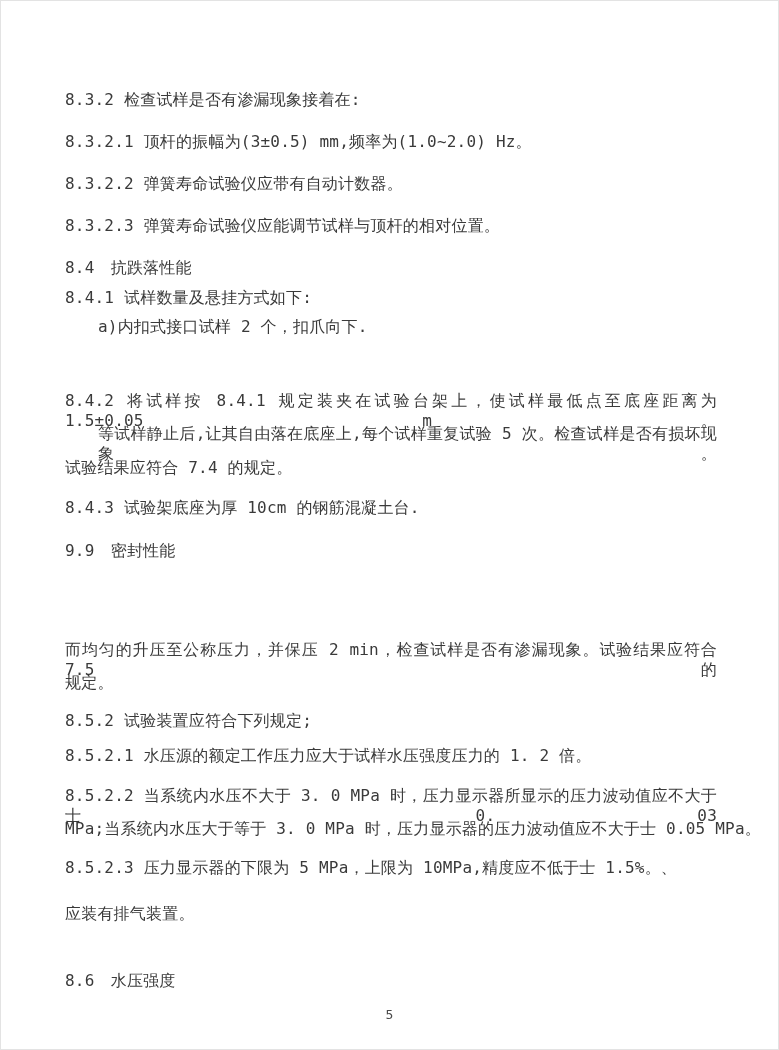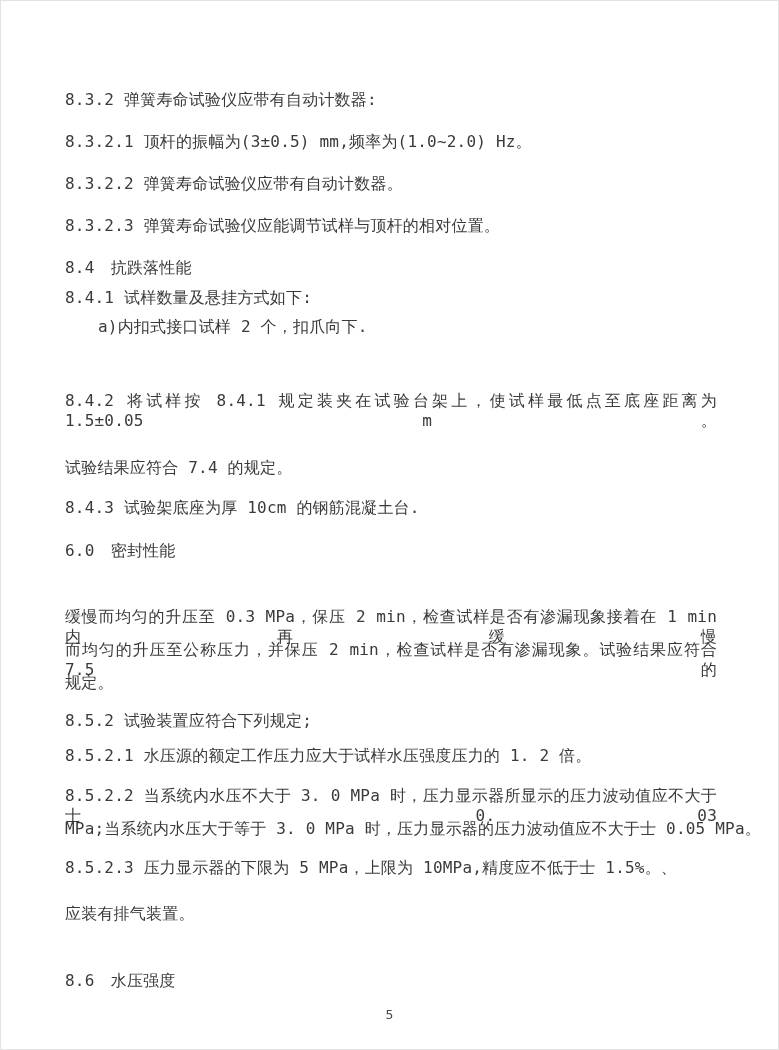--- a/index.html
+++ b/index.html
@@ -36,32 +36,32 @@
     width: 100%;
     text-align: center;
     font-size: 13px;
     color: #4a4a4a;
   }
 </style>
 </head>
 <body>
 
 <div class="page">
-  <div class="line" style="top:89px">8.3.2 弹簧寿命试验仪应带有自动计数器:</div>
+  <div class="line" style="top:89px">8.3.2 检查试样是否有渗漏现象接着在:</div>
   <div class="line" style="top:131px">8.3.2.1 顶杆的振幅为(3±0.5) mm,频率为(1.0~2.0) Hz。</div>
   <div class="line" style="top:173px">8.3.2.2 弹簧寿命试验仪应带有自动计数器。</div>
   <div class="line" style="top:215px">8.3.2.3 弹簧寿命试验仪应能调节试样与顶杆的相对位置。</div>
   <div class="line" style="top:257px">8.4　抗跌落性能</div>
   <div class="line" style="top:287px">8.4.1 试样数量及悬挂方式如下:</div>
   <div class="line indent" style="top:316px">a)内扣式接口试样 2 个，扣爪向下.</div>
   <div class="line full" style="top:390px">8.4.2 将试样按 8.4.1 规定装夹在试验台架上，使试样最低点至底座距离为 1.5±0.05 m。</div>
+  <div class="line full indent" style="top:423px">等试样静止后,让其自由落在底座上,每个试样重复试验 5 次。检查试样是否有损坏现象。</div>
   <div class="line" style="top:457px">试验结果应符合 7.4 的规定。</div>
   <div class="line" style="top:497px">8.4.3 试验架底座为厚 10cm 的钢筋混凝土台.</div>
-  <div class="line" style="top:540px">6.0　密封性能</div>
-  <div class="line full" style="top:606px">缓慢而均匀的升压至 0.3 MPa，保压 2 min，检查试样是否有渗漏现象接着在 1 min 内再缓慢</div>
+  <div class="line" style="top:540px">9.9　密封性能</div>
   <div class="line full" style="top:639px">而均匀的升压至公称压力，并保压 2 min，检查试样是否有渗漏现象。试验结果应符合 7.5 的</div>
   <div class="line" style="top:672px">规定。</div>
   <div class="line" style="top:710px">8.5.2 试验装置应符合下列规定;</div>
   <div class="line" style="top:745px">8.5.2.1 水压源的额定工作压力应大于试样水压强度压力的 1. 2 倍。</div>
   <div class="line full" style="top:785px">8.5.2.2 当系统内水压不大于 3. 0 MPa 时，压力显示器所显示的压力波动值应不大于士 0. 03</div>
   <div class="line" style="top:818px">MPa;当系统内水压大于等于 3. 0 MPa 时，压力显示器的压力波动值应不大于士 0.05 MPa。</div>
   <div class="line" style="top:857px">8.5.2.3 压力显示器的下限为 5 MPa，上限为 10MPa,精度应不低于士 1.5%。、</div>
   <div class="line" style="top:903px">应装有排气装置。</div>
   <div class="line" style="top:970px">8.6　水压强度</div>
   <div class="page-number">5</div>

